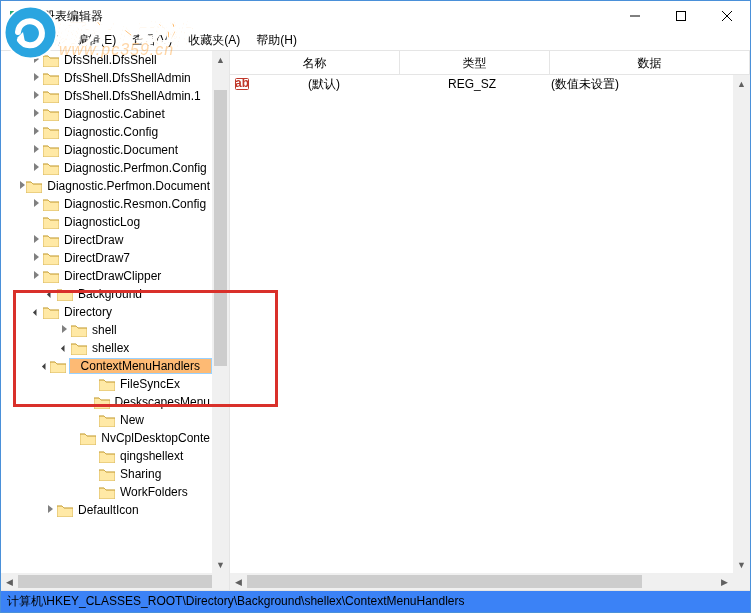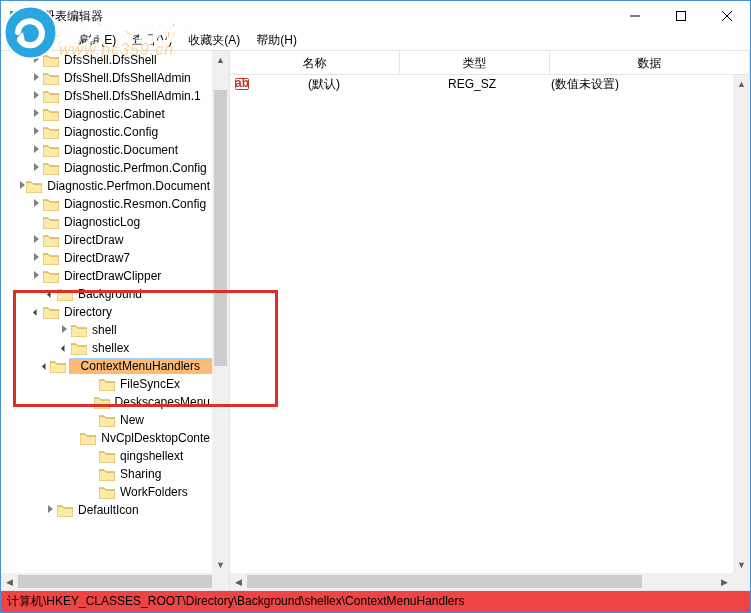--- a/index.html
+++ b/index.html
@@ -50,21 +50,21 @@
 
 
 .list-header { height: 24px; display: flex; border-bottom: 1px solid #e5e5e5; }
 .list-header .col { padding: 4px 8px; border-right: 1px solid #e5e5e5; color: #000; font-size: 12px; }
 .list-body { position: absolute; top: 24px; left: 0; right: 17px; bottom: 17px; }
 .row { display: flex; align-items: center; height: 18px; padding-left: 4px; }
 .row .cell { padding: 0 4px; font-size: 12px; }
 .valicon { width: 16px; height: 16px; margin-right: 1px; }
 
 
-.statusbar { height: 22px; border-top: 1px solid #e5e5e5; display: flex; align-items: center; padding: 0 6px; font-size: 12px; color: #000; background: #ef4444; }
+.statusbar { height: 22px; border-top: 1px solid #e5e5e5; display: flex; align-items: center; padding: 0 6px; font-size: 12px; color: #000; background: #3b82f6; }
 
 
 .watermark { position: absolute; top: 4px; left: 2px; pointer-events: none; z-index: 50; }
 .wm-logo { position: absolute; top: 0; left: 0; width: 55px; height: 55px; border-radius: 50%; }
 .wm-text { position: absolute; top: 12px; left: 52px; font-size: 26px; font-weight: 900; font-style: italic; color: #ff8a00; -webkit-text-stroke: 1px #fff; letter-spacing: 1px; white-space: nowrap; }
 .wm-url { position: absolute; top: 36px; left: 56px; font-size: 16px; font-weight: 400; font-style: italic; color: rgba(255,138,0,0.35); letter-spacing: 1px; white-space: nowrap; text-align: center; }
 </style>
 </head>
 <body>
 

